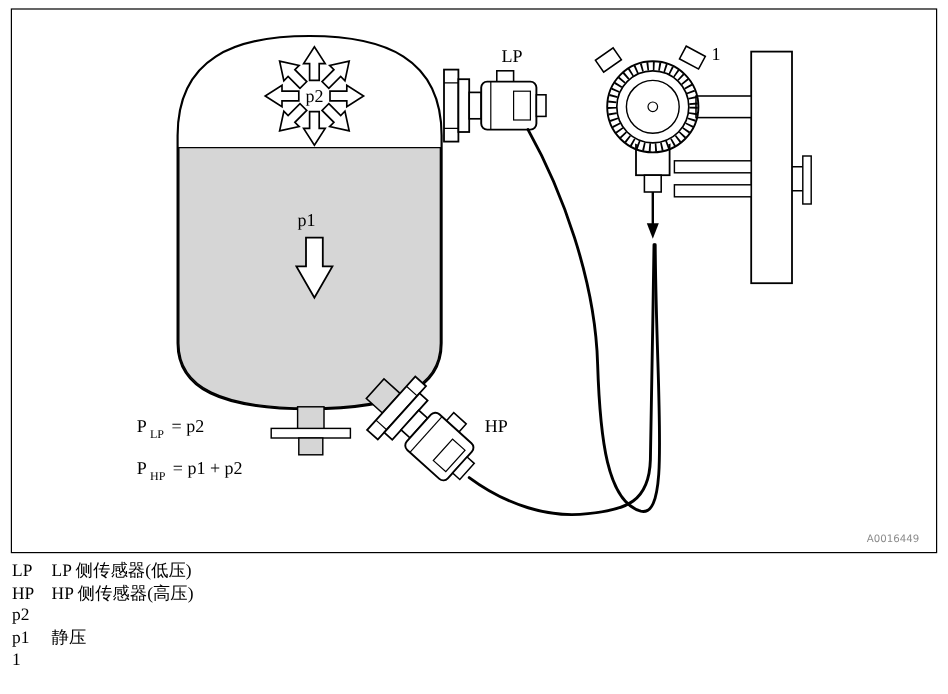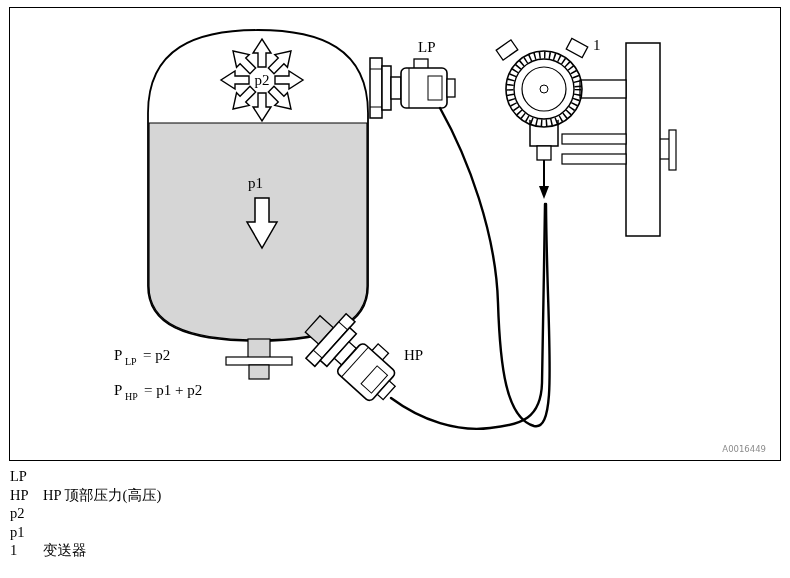--- a/index.html
+++ b/index.html
@@ -126,28 +126,29 @@
       <text x="134" y="387" font-size="15">= p1 + p2</text>
     </g>
 
     <text class="code" x="756" y="444" text-anchor="end" font-size="8.5">A0016449</text>
   </svg>
 </div>
 
 <div class="legend">
   <div class="legend-row">
     <span class="legend-key">LP</span>
+    <span class="legend-desc">LP 侧传感器(低压)</span>
   </div>
   <div class="legend-row">
     <span class="legend-key">HP</span>
-    <span class="legend-desc">HP 顶部压力(高压)</span>
+    <span class="legend-desc">HP 侧传感器(高压)</span>
   </div>
   <div class="legend-row">
     <span class="legend-key">p2</span>
   </div>
   <div class="legend-row">
     <span class="legend-key">p1</span>
+    <span class="legend-desc">静压</span>
   </div>
   <div class="legend-row">
     <span class="legend-key">1</span>
-    <span class="legend-desc">变送器</span>
   </div>
 </div>
 
 </body></html>

